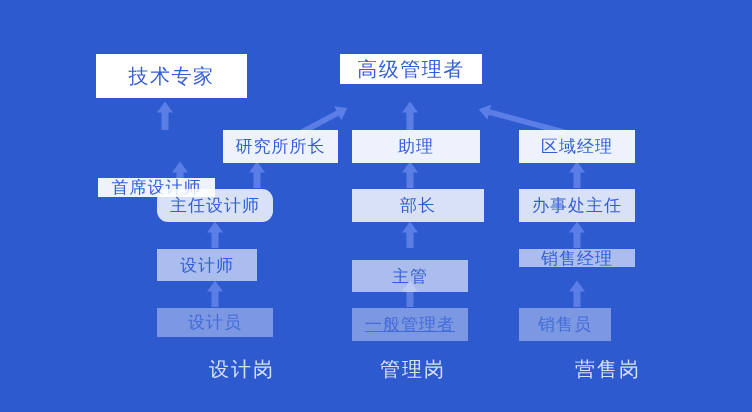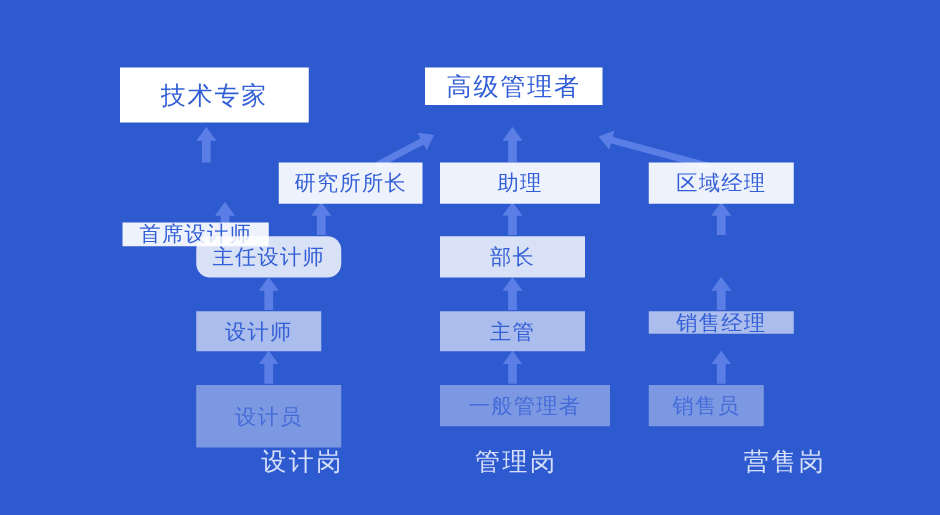--- a/index.html
+++ b/index.html
@@ -82,27 +82,28 @@
 
   <div class="node top-node" style="left:96px;top:54px;width:151px;height:44px;">技术专家</div>
   <div class="node top-node" style="left:340px;top:54px;width:142px;height:30px;">高级管理者</div>
 
   <div class="node r2" style="left:98px;top:130px;width:117px;height:19px;margin-top:48px;">首席设计师</div>
   <div class="node r2" style="left:223px;top:130px;width:115px;height:33px;">研究所所长</div>
   <div class="node r2" style="left:352px;top:130px;width:128px;height:33px;">助理</div>
   <div class="node r2" style="left:519px;top:130px;width:116px;height:33px;">区域经理</div>
 
   <div class="node r3" style="left:157px;top:189px;width:116px;height:33px;border-radius:11px;">主任设计师</div>
-  <div class="node r3" style="left:352px;top:189px;width:116px;height:33px;">部长</div>
+  <div class="node r3" style="left:352px;top:189px;width:132px;height:33px;">部长</div>
+  <div class="node r3" style="left:519px;top:189px;width:116px;height:33px;">办事处主任</div>
 
   <div class="node r4" style="left:157px;top:249px;width:100px;height:32px;">设计师</div>
-  <div class="node r4" style="left:352px;top:249px;width:116px;height:32px;text-align:center;">主管</div>
+  <div class="node r4" style="left:352px;top:260px;width:116px;height:32px;text-align:center;">主管</div>
   <div class="node r4" style="left:519px;top:249px;width:116px;height:18px;">销售经理</div>
 
-  <div class="node r5" style="left:157px;top:308px;width:116px;height:50px;">设计员</div>
-  <div class="node r5" style="left:352px;top:308px;width:136px;height:33px;">一般管理者</div>
+  <div class="node r5" style="left:157px;top:308px;width:116px;height:29px;">设计员</div>
+  <div class="node r5" style="left:352px;top:308px;width:116px;height:33px;text-decoration:underline;">一般管理者</div>
   <div class="node r5" style="left:519px;top:308px;width:92px;height:33px;">销售员</div>
 
   <div class="col-label" style="left:217px;top:356px;">设计岗</div>
   <div class="col-label" style="left:388px;top:356px;">管理岗</div>
-  <div class="col-label" style="left:603px;top:356px;">营售岗</div>
+  <div class="col-label" style="left:583px;top:356px;">营售岗</div>
 
 </div>
 
 </body></html>

